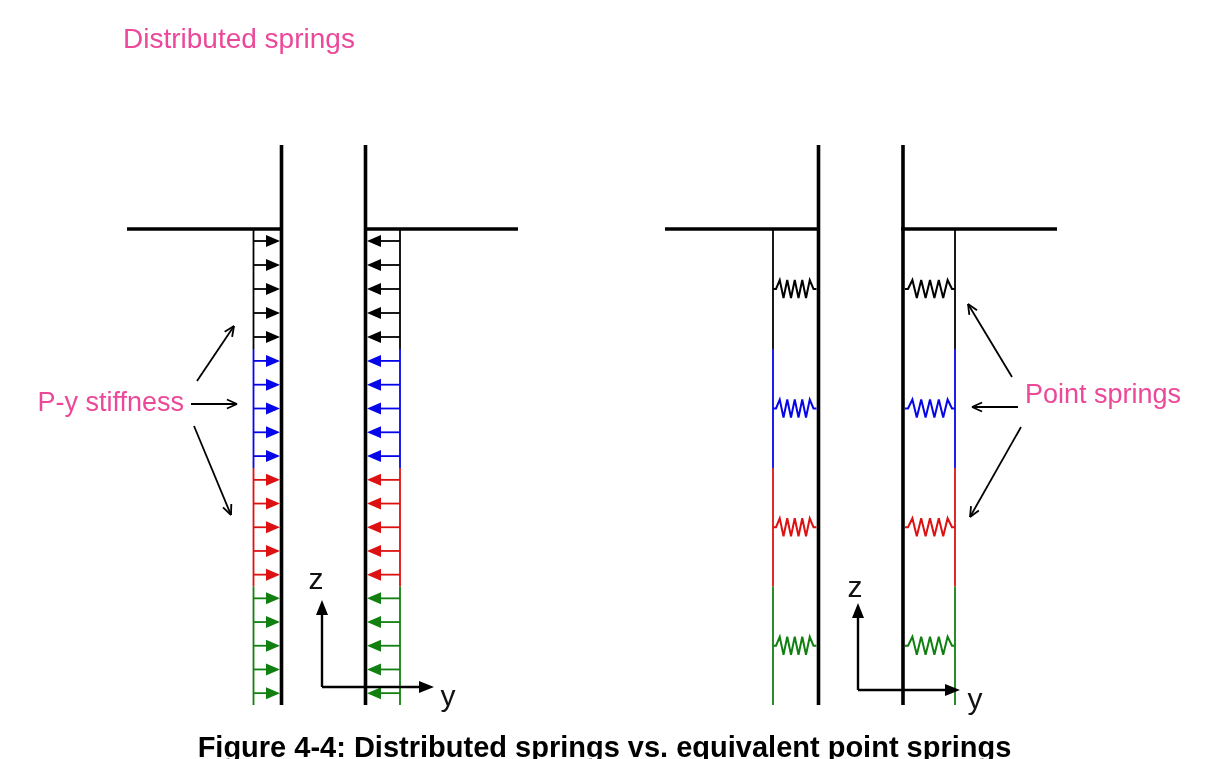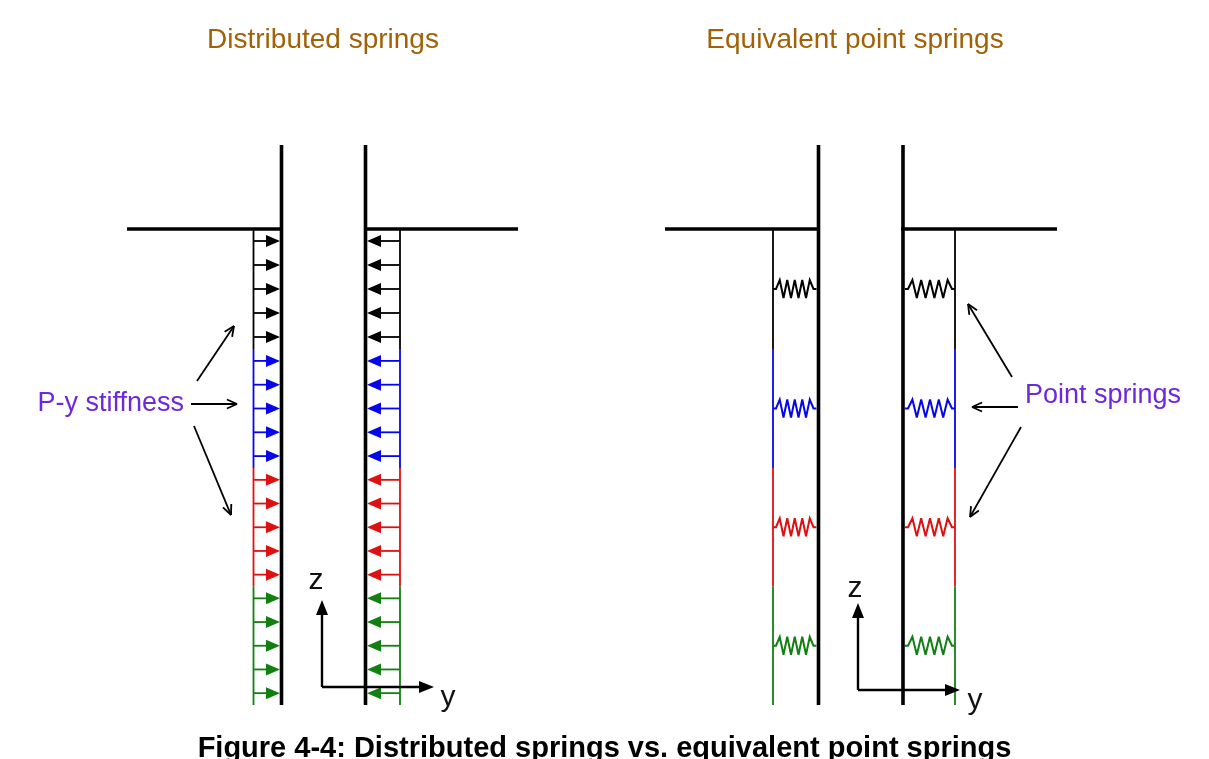--- a/index.html
+++ b/index.html
@@ -2,22 +2,22 @@
 <html><head>
 <meta charset="utf-8">
 <style>
   html,body{margin:0;padding:0;}
   body{
     position:relative;width:1209px;height:759px;overflow:hidden;
     background:#ffffff;font-family:"Liberation Sans",sans-serif;color:#1a1a1a;
   }
   #figure-canvas{position:absolute;left:0;top:0;}
   .txt{position:absolute;white-space:nowrap;}
-  .title{width:400px;text-align:center;font-size:28px;line-height:49px;color:#a16207;}
-  .annot{font-size:27px;line-height:1;color:#6d28d9;}
+  .title{width:400px;text-align:left;font-size:28px;line-height:49px;color:#ec4899;}
+  .annot{font-size:27px;line-height:1;color:#ec4899;}
   .axis-label{width:34px;text-align:center;font-size:30px;line-height:1;color:#111;}
   .caption{left:0;top:733px;width:1209px;text-align:center;font-weight:bold;
            font-size:29px;line-height:1;color:#000;}
 </style>
 </head>
 <body>
 
 <svg id="figure-canvas" width="1209" height="759" viewBox="0 0 1209 759">
     <g>
       <line x1="281.5" y1="145" x2="281.5" y2="705" stroke="#000000" stroke-width="3.6" stroke-linecap="butt"></line>
@@ -161,21 +161,20 @@
       <line x1="858" y1="690" x2="946" y2="690" stroke="#000000" stroke-width="2.4" stroke-linecap="butt"></line>
       <polygon points="960,690 945,696 945,684" fill="#000000"></polygon>
     </g>
   </svg>
 
 <div class="txt title" style="left:123px;top:14px;">
   <div>Distributed springs</div>
 </div>
 
 <div class="txt title" style="left:655px;top:14px;">
-  <div>Equivalent point springs</div>
 </div>
 
 <div class="txt annot" style="left:0px;top:389px;width:184px;text-align:right;">P-y stiffness</div>
 <div class="txt annot" style="left:1025px;top:381px;">Point springs</div>
 
 <div class="txt axis-label" style="left:299px;top:564px;">z</div>
 <div class="txt axis-label" style="left:431px;top:681px;">y</div>
 
 <div class="txt axis-label" style="left:838px;top:572px;">z</div>
 <div class="txt axis-label" style="left:958px;top:684px;">y</div>

